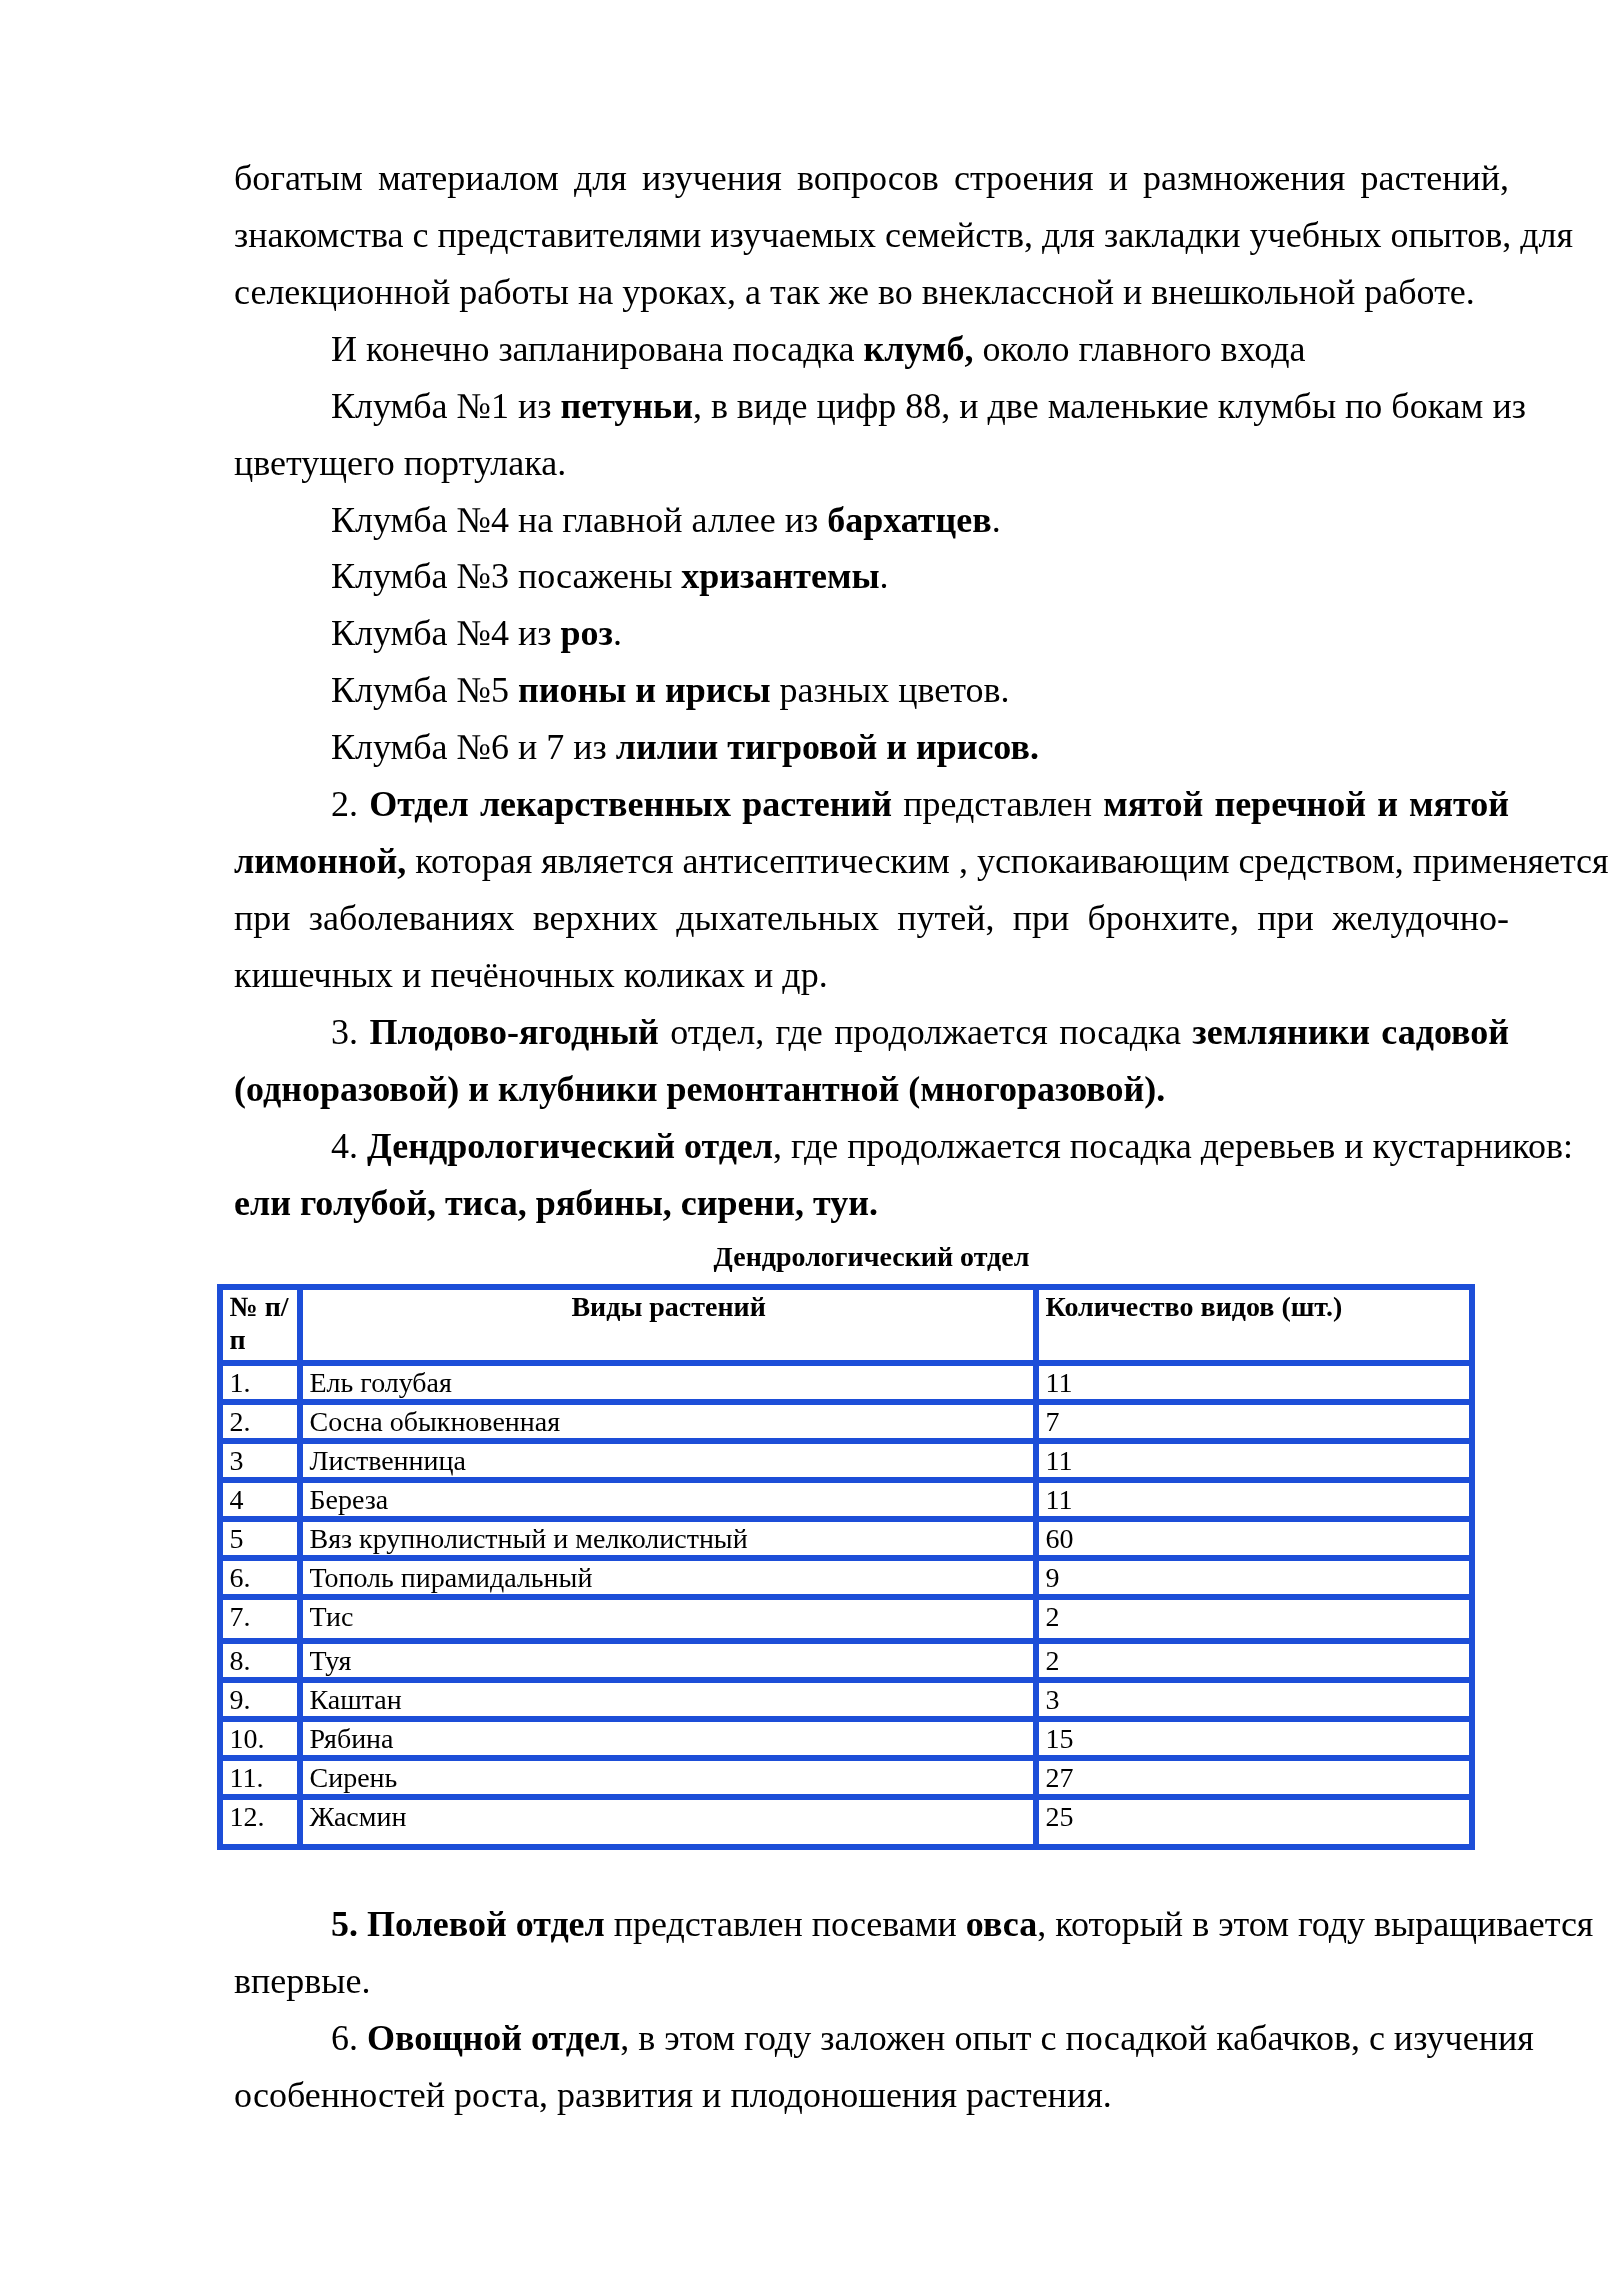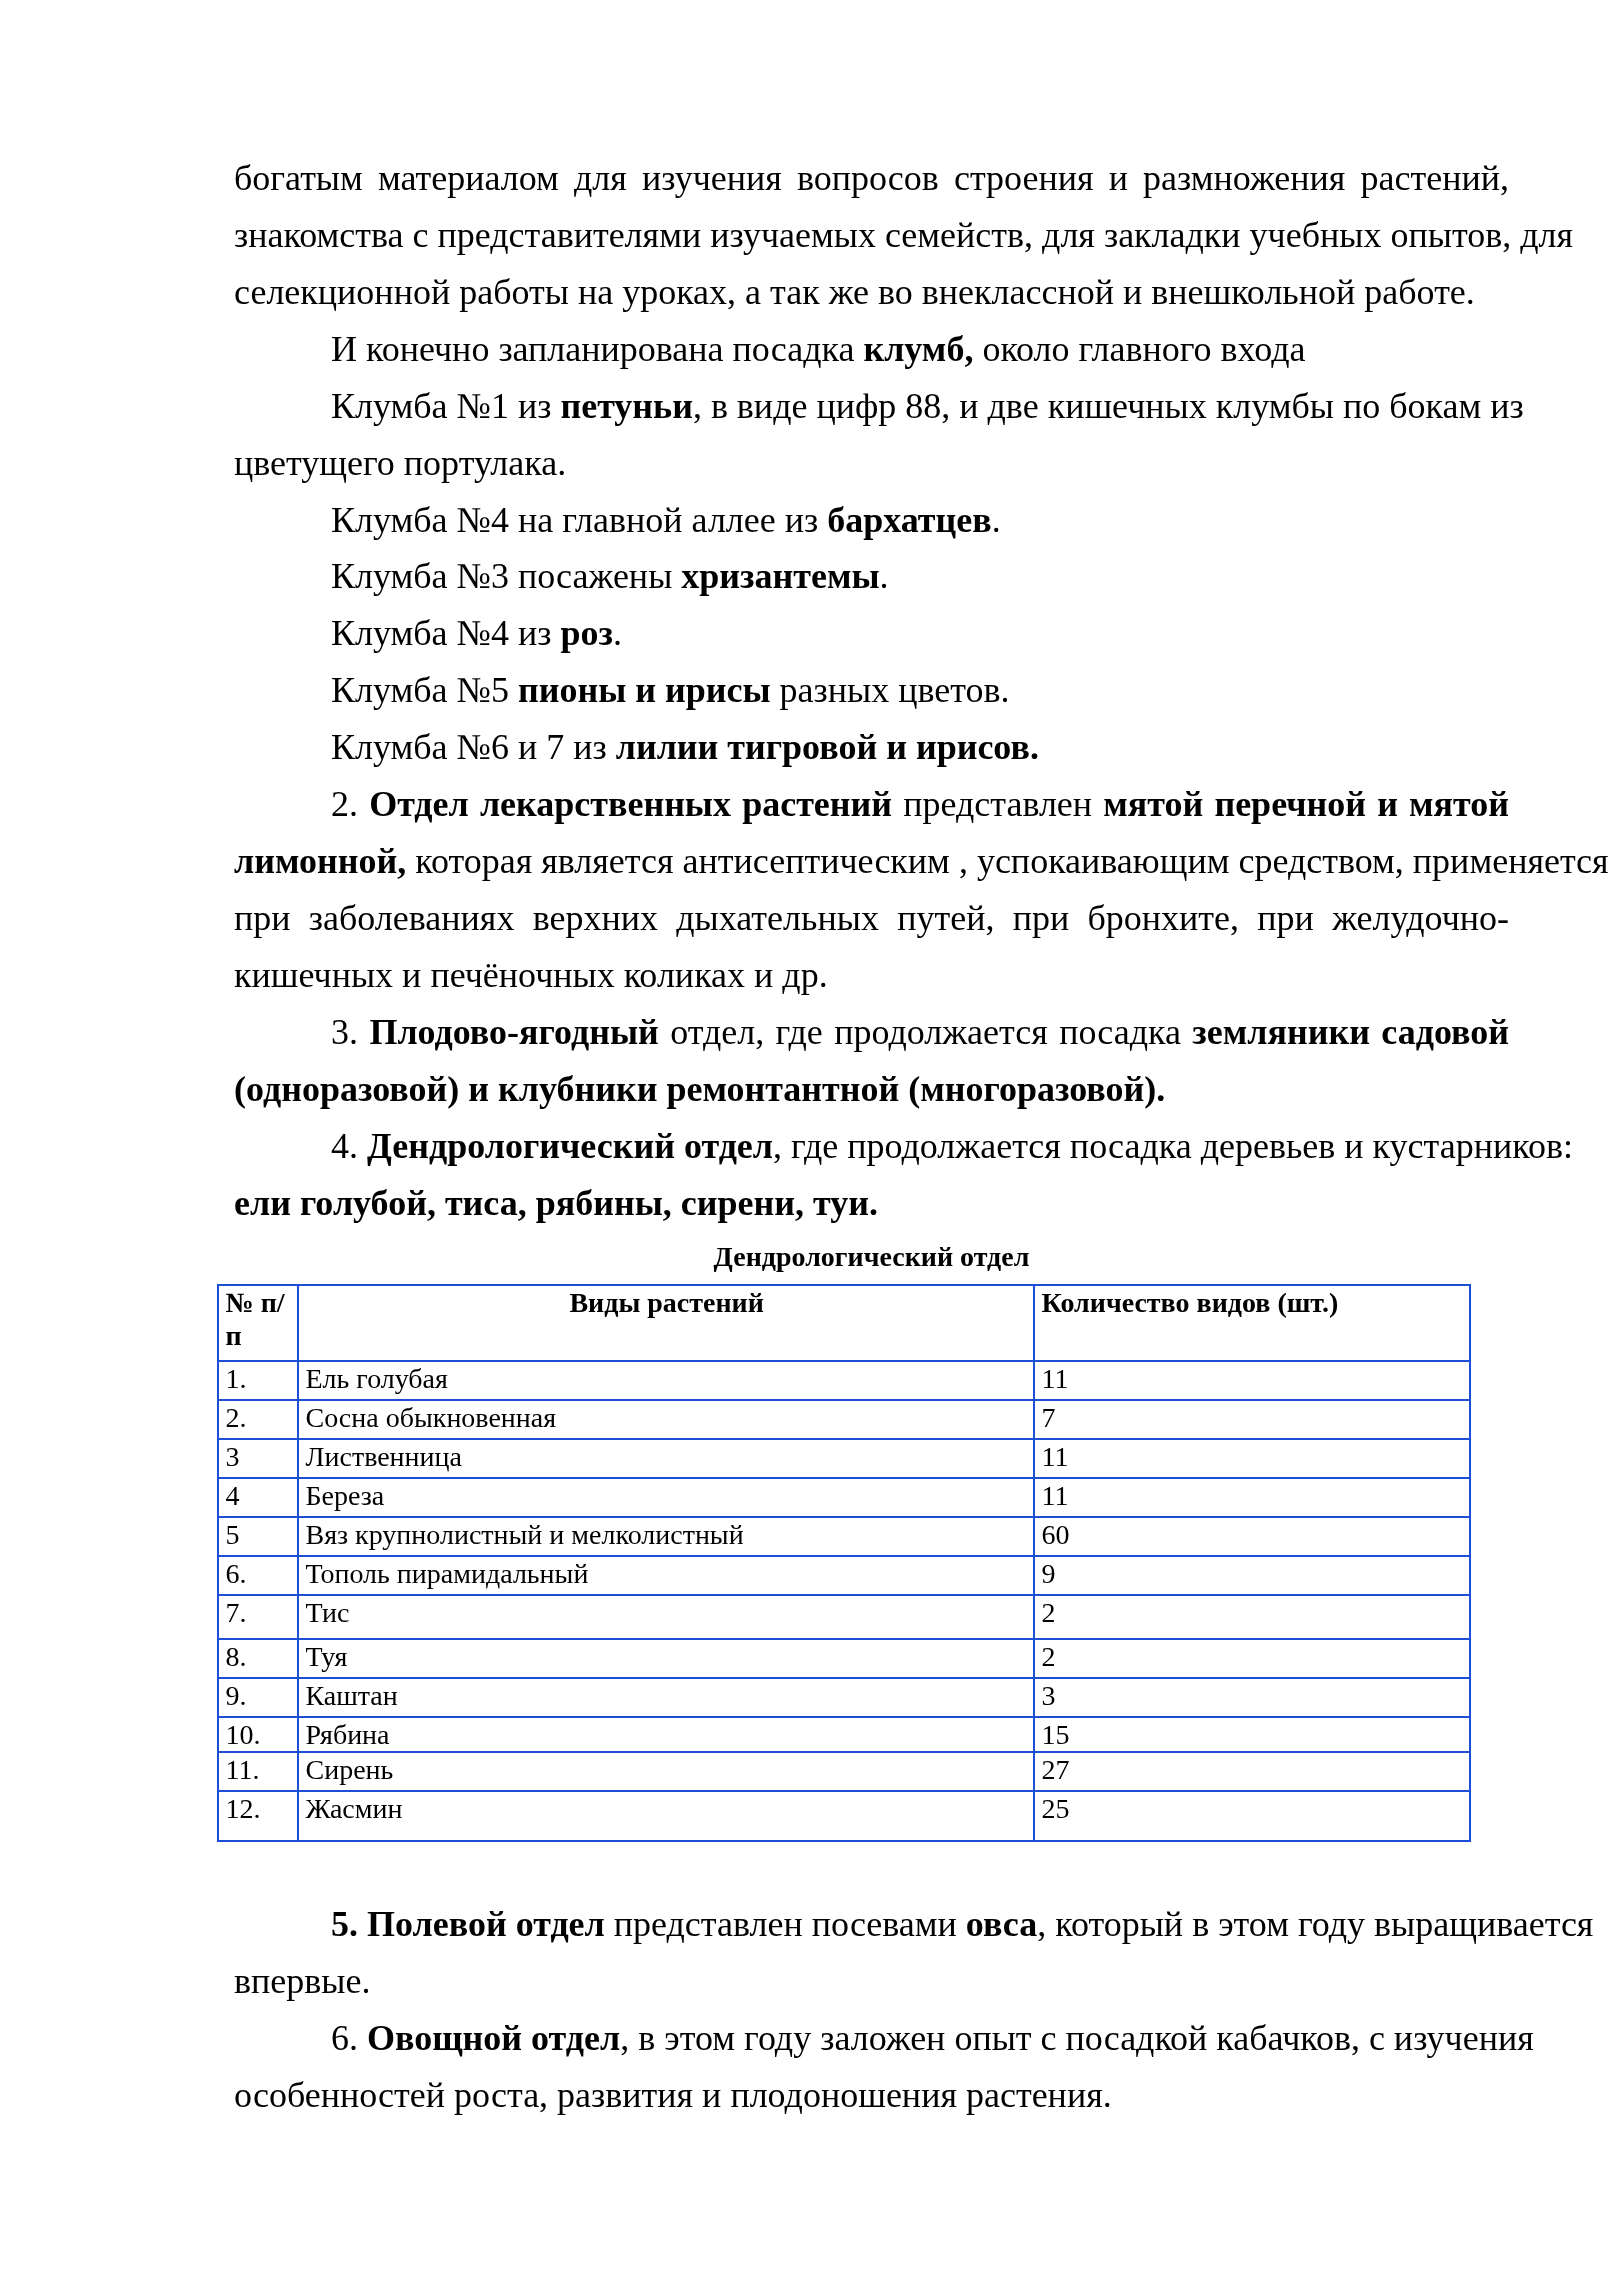--- a/index.html
+++ b/index.html
@@ -19,40 +19,40 @@
     .caption {
       position: absolute; left: 0; width: 1275px; text-align: center;
       font-size: 28px; line-height: 34px; font-weight: bold;
     }
     table.dendro {
       position: absolute; left: 217px; top: 1284px;
       width: 1253px; border-collapse: collapse; table-layout: fixed;
       font-size: 28px;
     }
     table.dendro td, table.dendro th {
-      border: 2px solid #1d4ed8; padding: 0 5.2px 0 6.5px; vertical-align: top;
+      border: 6px solid #1d4ed8; padding: 0 5.2px 0 6.5px; vertical-align: top;
       line-height: 33px; text-align: left; font-weight: normal;
     }
     table.dendro th { font-weight: bold; }
     table.dendro th.center { text-align: center; }
     col.c1 { width: 80px; } col.c2 { width: 736px; } col.c3 { width: 436px; }
     tr.hdr { height: 76px; }
   </style>
 </head>
 <body>
 
 <div class="page">
 
   <div class="line just" style="top:161px"><span>богатым материалом для изучения вопросов строения и размножения растений,</span></div>
   <div class="line just" style="top:218px"><span>знакомства с представителями изучаемых семейств, для закладки учебных опытов, для</span></div>
   <div class="line" style="top:275px"><span>селекционной работы на уроках, а так же во внеклассной и внешкольной работе.</span></div>
 
   <div class="line indent" style="top:332px"><span>И конечно запланирована посадка </span><b>клумб,</b><span> около главного входа</span></div>
 
-  <div class="line indent just" style="top:389px"><span>Клумба №1 из </span><b>петуньи</b><span>, в виде цифр 88, и две кишечных клумбы по бокам из</span></div>
+  <div class="line indent just" style="top:389px"><span>Клумба №1 из </span><b>петуньи</b><span>, в виде цифр 88, и две маленькие клумбы по бокам из</span></div>
   <div class="line" style="top:446px"><span>цветущего портулака.</span></div>
 
   <div class="line indent" style="top:503px"><span>Клумба №4 на главной аллее из </span><b>бархатцев</b><span>.</span></div>
   <div class="line indent" style="top:559px"><span>Клумба №3 посажены </span><b>хризантемы</b><span>.</span></div>
   <div class="line indent" style="top:616px"><span>Клумба №4 из </span><b>роз</b><span>.</span></div>
   <div class="line indent" style="top:673px"><span>Клумба №5 </span><b>пионы и ирисы</b><span> разных цветов.</span></div>
   <div class="line indent" style="top:730px"><span>Клумба №6 и 7 из </span><b>лилии тигровой и ирисов.</b></div>
 
   <div class="line indent just" style="top:787px"><span>2. </span><b>Отдел лекарственных растений</b><span> представлен </span><b>мятой перечной и мятой</b></div>
   <div class="line just" style="top:844px"><b>лимонной,</b><span> которая является антисептическим , успокаивающим средством, применяется</span></div>

